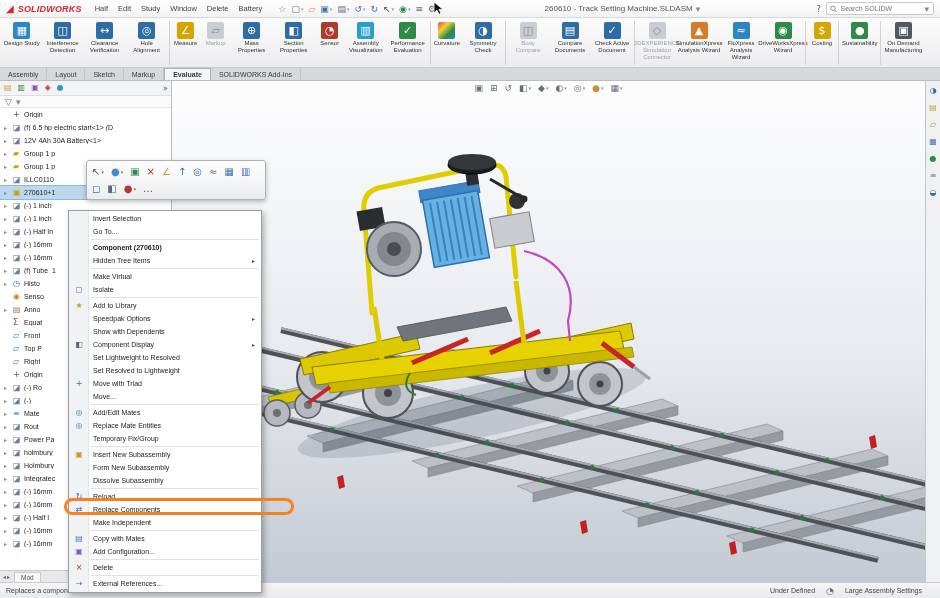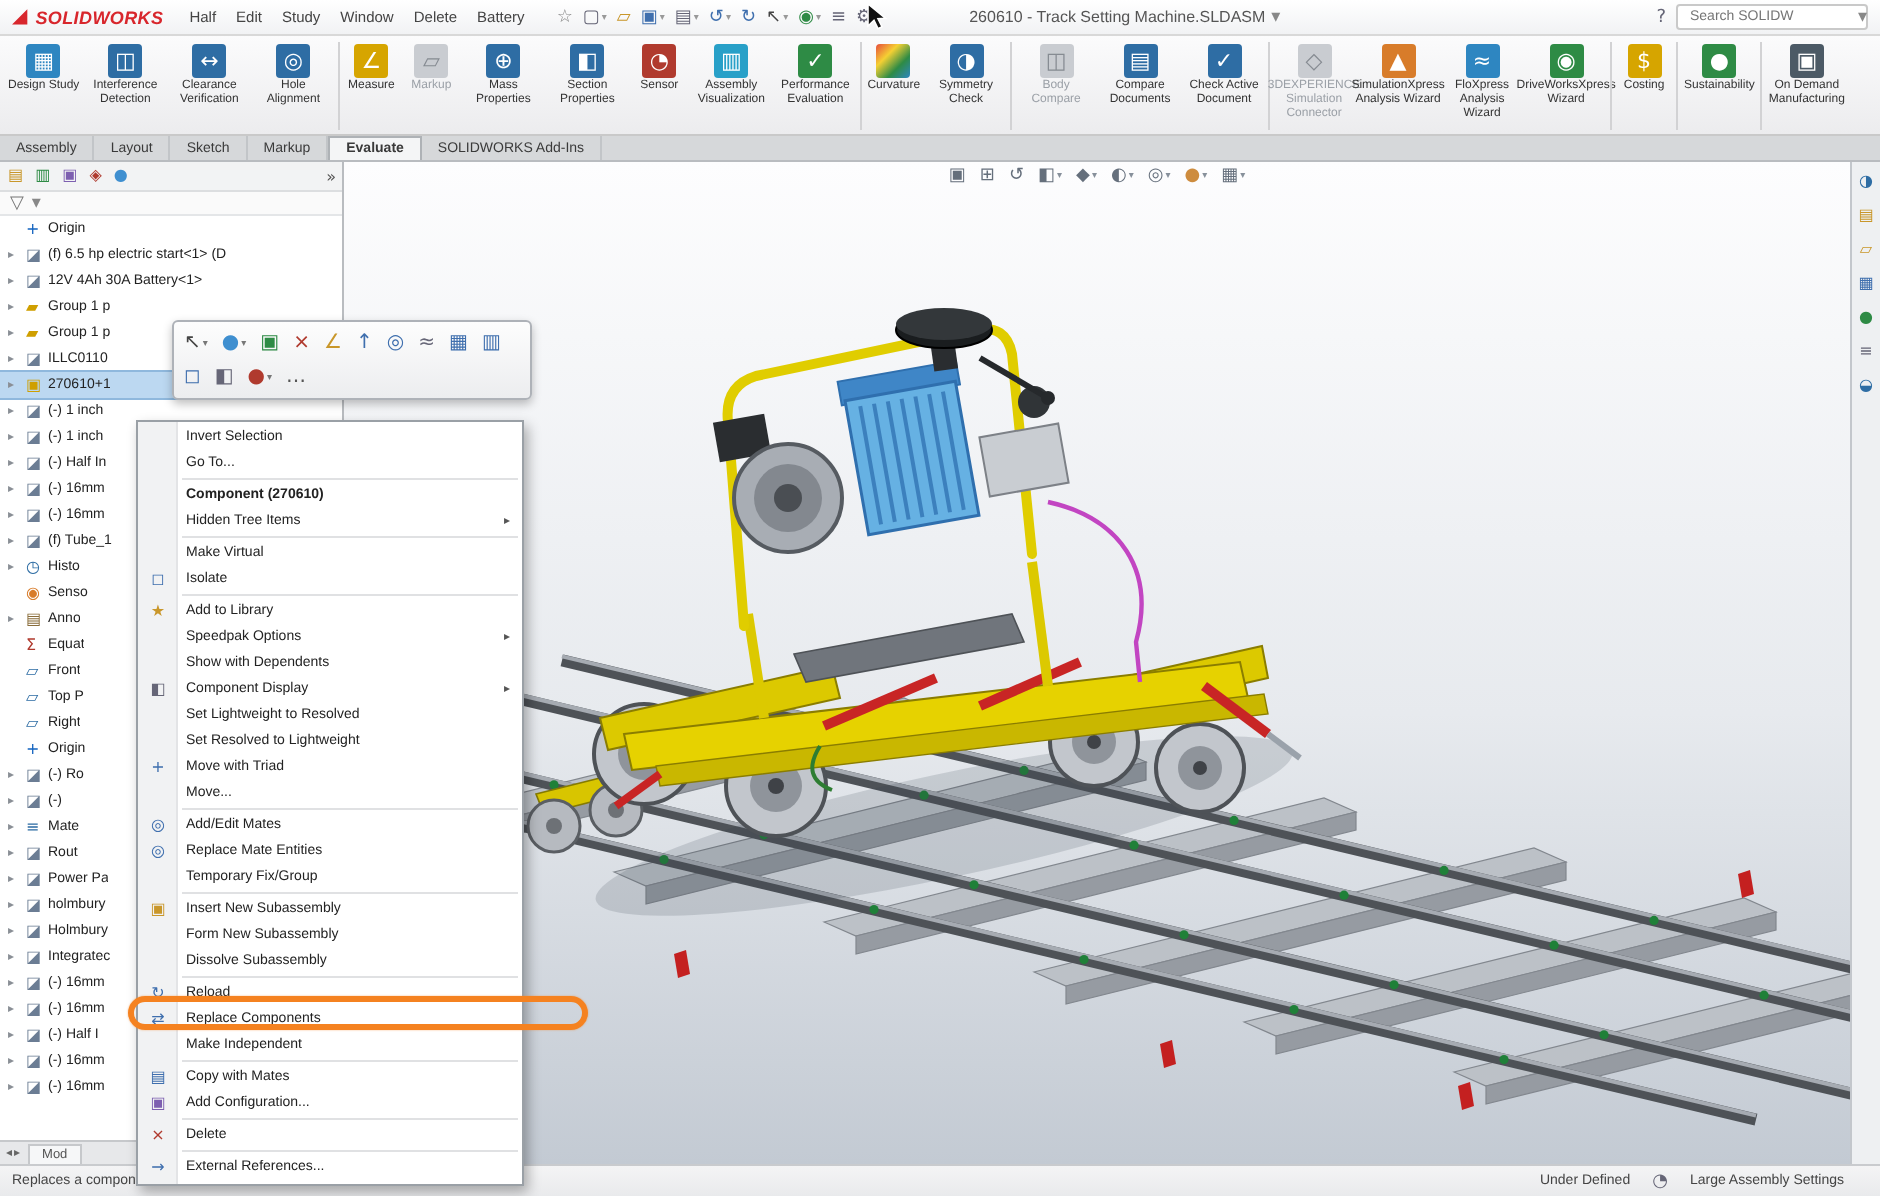--- a/index.html
+++ b/index.html
@@ -8,23 +8,23 @@
 .gi,.tico,.mico,.hbtn,.cbtn,.tarrow,.marrow,.hcaret,.ccaret,.ico-font{font-family:"DejaVu Sans",sans-serif}
 
 #titlebar{position:absolute;left:0;top:0;width:940px;height:18px;background:linear-gradient(#ffffff,#f1f2f4);border-bottom:1px solid #d8d8d8;display:flex;align-items:center;padding:0 6px;gap:2px;z-index:10}
 .logo-mark{color:#d8262c;font-weight:bold;font-size:10px;margin-right:2px}
 #logo-text{color:#d8262c;font-weight:bold;font-style:italic;font-size:9px;letter-spacing:.2px;margin-right:6px}
 #menubar{display:flex}
 .menu-item{font-size:7.5px;color:#444;padding:2px 5px;cursor:default}
 #quick-icons{display:flex;gap:3px;margin-left:8px;align-items:center}
 .gi{display:inline-flex;align-items:center;gap:1px;font-size:9px;line-height:10px;padding:0 1px;color:#666}
 .gcaret{font-size:5px;color:#999}
-#doc-title{font-size:8px;color:#555;margin-left:42px;white-space:nowrap}
+#doc-title{font-size:8px;color:#555;margin-left:102px;white-space:nowrap}
 #search-wrap{margin-left:auto;display:flex;align-items:center;gap:4px}
-#search-box{width:96px;height:13px;border:1px solid #c9c9c9;background:#fff;border-radius:2px;display:flex;align-items:center;padding:0 3px;gap:3px}
+#search-box{width:108px;height:13px;border:1px solid #c9c9c9;background:#fff;border-radius:2px;display:flex;align-items:center;padding:0 3px;gap:3px}
 #search-input{border:none;outline:none;width:80px;font-size:7px;color:#777;font-family:"Liberation Sans",sans-serif}
 
 #ribbon{position:absolute;left:0;top:18px;width:940px;height:50px;background:linear-gradient(#fbfbfc,#ececee);border-bottom:1px solid #c9c9c9;display:flex;align-items:flex-start;padding:3px 2px 0;z-index:9}
 #ribbon-tools{display:flex;align-items:flex-start}
 .rtool{display:flex;flex-direction:column;align-items:center;min-width:30px;max-width:42px;padding:1px 2px;text-align:center}
 .ricon{width:17px;height:17px;border-radius:2px;color:#fff;font-size:11px;line-height:17px;text-align:center;margin-bottom:1px;font-family:"DejaVu Sans",sans-serif}
 .rlabel{font-size:6px;line-height:6.8px;color:#333}
 .rtool.disabled .rlabel{color:#9ba0a7}
 .rtool.disabled .ricon{color:#868b92}
 .rsep{width:1px;height:44px;background:#d2d2d4;margin:0 1px}

